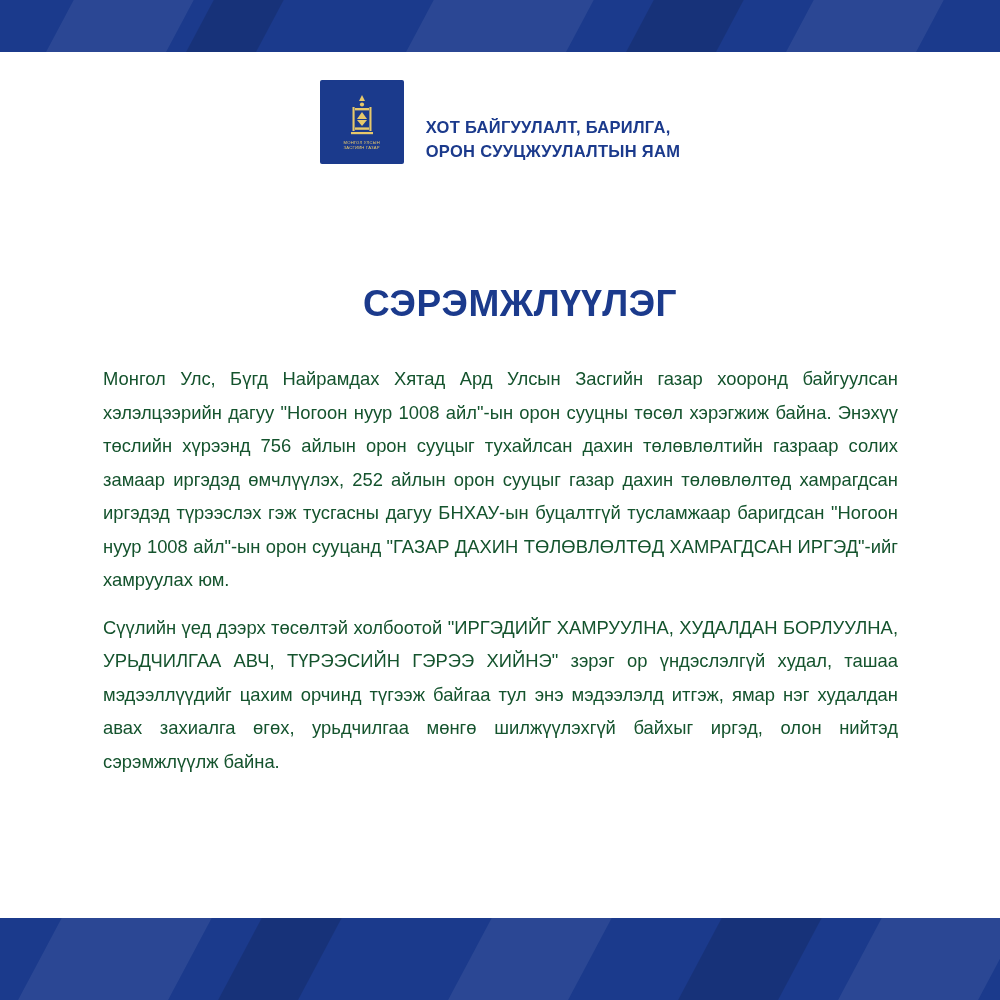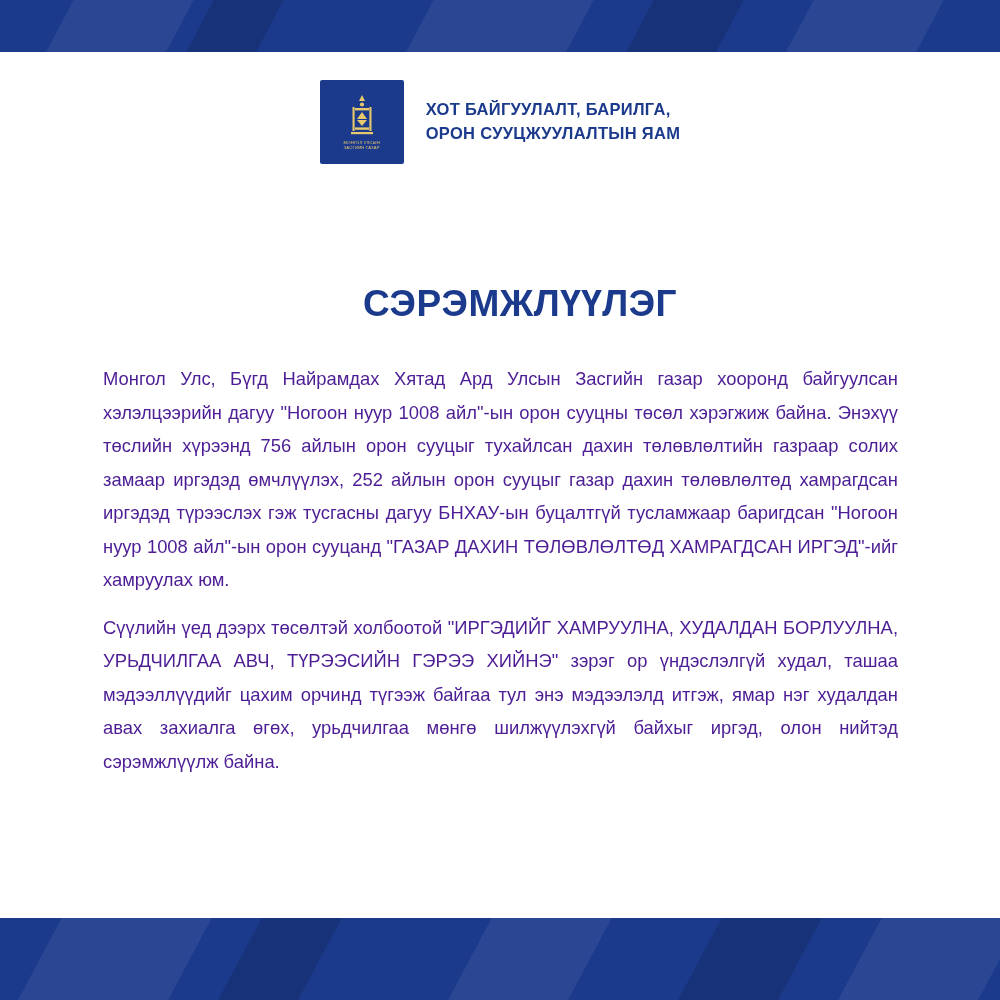--- a/index.html
+++ b/index.html
@@ -52,21 +52,21 @@
   }
 
   
   .logo-row {
     position: absolute;
     top: 80px;
     left: 0;
     width: 100%;
     display: flex;
     justify-content: center;
-    align-items: center;
+    align-items: flex-end;
     gap: 22px;
   }
   .emblem {
     width: 84px;
     height: 84px;
     background: #1b3a8c;
     border-radius: 2px;
     display: flex;
     flex-direction: column;
     align-items: center;
@@ -112,21 +112,21 @@
   }
 
   
   .body-copy {
     position: absolute;
     top: 362px;
     left: 103px;
     width: 795px;
   }
   .para {
-    color: #4c1d95;
+    color: #14532d;
     font-size: 18.4px;
     line-height: 33.5px;
     text-align: justify;
     text-justify: inter-word;
   }
   .para + .para { margin-top: 14px; }
 </style>
 </head>
 <body>
 

